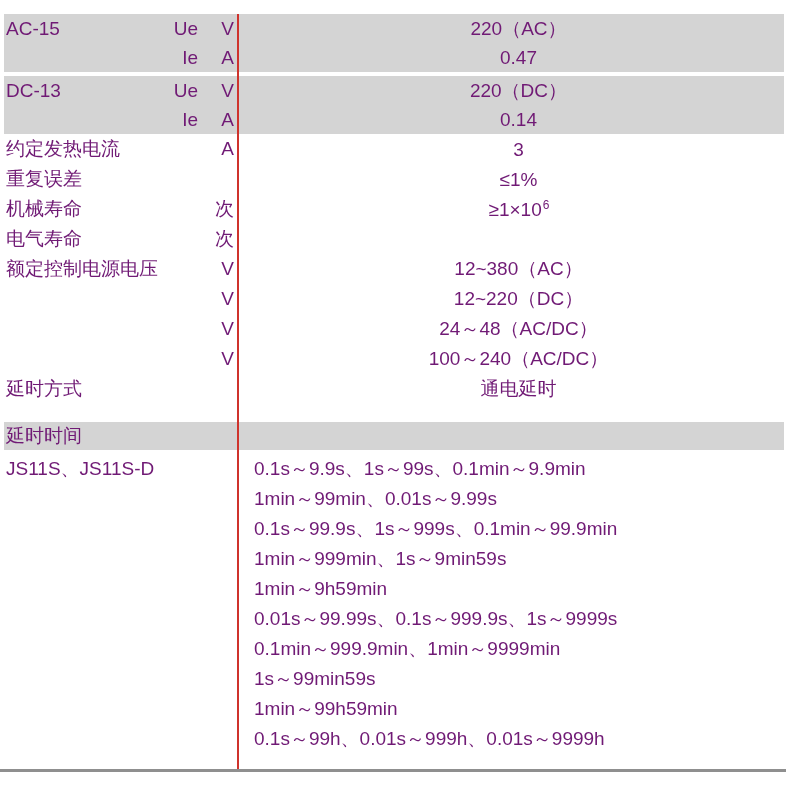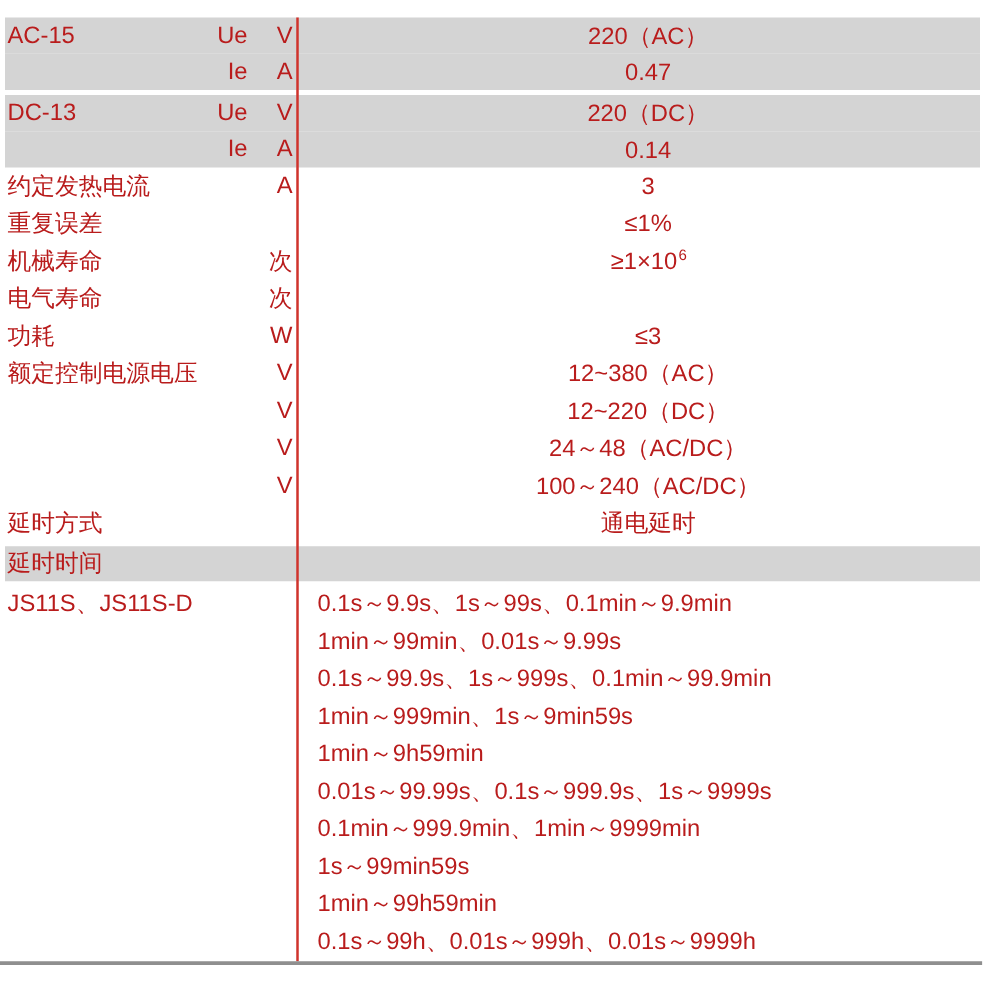--- a/index.html
+++ b/index.html
@@ -2,38 +2,38 @@
 <html><head>
 <meta charset="utf-8">
 <style>
   html,body{margin:0;padding:0;}
   .page{
     position:relative;
     width:786px;height:796px;
     background:#ffffff;
     font-family:"Liberation Sans","DejaVu Sans",sans-serif;
     font-size:19px;
-    color:#b91c1c;
+    color:#701a75;
     overflow:hidden;
   }
   .spec-table{
     position:absolute;
     left:4px;top:14px;
     width:780px;
   }
   .row{display:flex;align-items:center;height:30px;}
   .row.h29{height:29px;}
   .shade{background:#d4d4d4;}
   .gap-after{margin-bottom:4px;}
   .c-label{width:166px;padding-left:2px;white-space:nowrap;overflow:hidden;}
   .c-sym{width:26px;text-align:right;white-space:nowrap;}
   .c-unit{width:36px;text-align:right;white-space:nowrap;}
   .c-value{flex:1;padding-left:20px;white-space:nowrap;overflow:hidden;text-align:center;}
   .sup{font-size:12px;vertical-align:7px;margin-left:1px;}
-  .section-row{margin-top:3px;height:28px;}
+  .section-row{margin-top:18px;height:28px;}
   .delay-block{display:flex;align-items:flex-start;padding-top:4px;justify-content:center;}
   .delay-label{width:228px;padding-left:2px;line-height:30px;white-space:nowrap;}
   .delay-values{flex:1;padding-left:20px;}
   .range-line{line-height:30px;height:30px;white-space:nowrap;}
   .red-divider{
     position:absolute;
     left:237px;top:14px;
     width:2px;height:755px;
     background:#cf332c;
   }
@@ -99,26 +99,20 @@
       <div class="c-unit">次</div>
       <div class="c-value"><span>≥1×10</span><span class="sup">6</span></div>
     </div>
 
     <div class="row">
       <div class="c-label">电气寿命</div>
       <div class="c-sym"></div>
       <div class="c-unit">次</div>
     </div>
 
-    <div class="row">
-      <div class="c-label">功耗</div>
-      <div class="c-sym"></div>
-      <div class="c-unit">W</div>
-      <div class="c-value"><span>≤3</span><span class="sup"></span></div>
-    </div>
 
     <div class="row">
       <div class="c-label">额定控制电源电压</div>
       <div class="c-sym"></div>
       <div class="c-unit">V</div>
       <div class="c-value"><span>12~380（AC）</span><span class="sup"></span></div>
     </div>
 
     <div class="row">
       <div class="c-label"></div>

